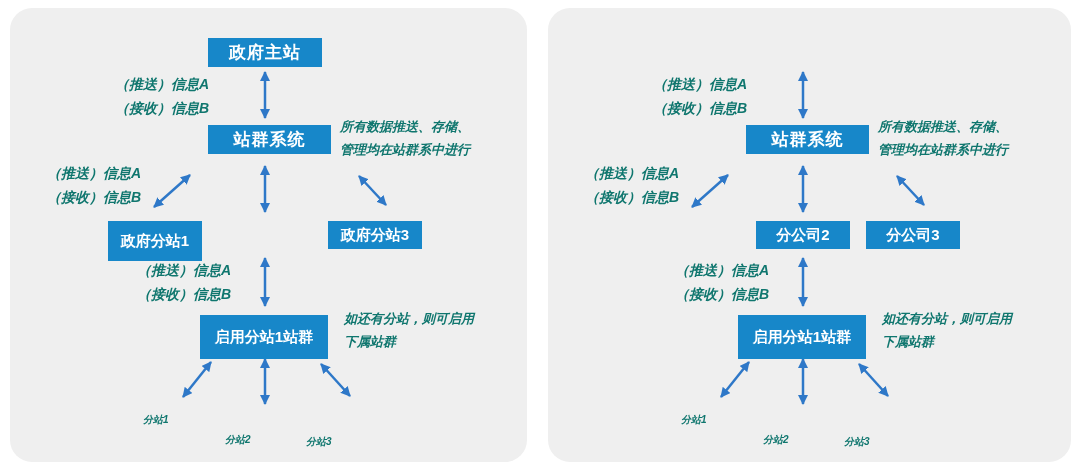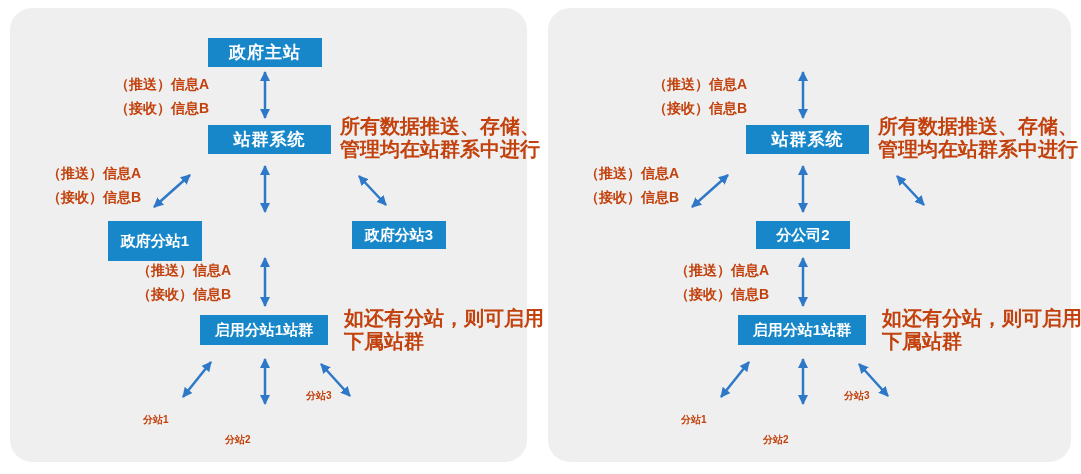--- a/index.html
+++ b/index.html
@@ -40,49 +40,50 @@
     display: flex;
     align-items: center;
     justify-content: center;
     white-space: nowrap;
   }
   .box-lg { font-size: 17px; letter-spacing: 1px; }
   .box-sm { font-size: 15px; }
 
   .lbl {
     position: absolute;
-    color: #c2410c;
+    color: #0f766e;
     font-weight: bold;
     white-space: nowrap;
+    font-style: italic;
   }
   .pr   { font-size: 14px; line-height: 24px; }
-  .note { font-size: 20px; line-height: 23px; }
+  .note { font-size: 13px; line-height: 23px; }
   .sub  {
     font-size: 10px;
     line-height: 20px;
     width: 90px;
     text-align: left;
   }
 
   
   .pos-main    { left: 198px; top: 30px;  width: 114px; height: 29px; }
   .pos-cluster { left: 198px; top: 117px; width: 123px; height: 29px; font-family: Liberation Serif, serif; }
   .pos-br1     { left: 98px;  top: 213px; width: 94px;  height: 40px; }
   .pos-br2     { left: 208px; top: 213px; width: 94px;  height: 28px; }
-  .pos-br3     { left: 318px; top: 213px; width: 94px;  height: 28px; margin-left: 24px; }
-  .pos-enable  { left: 190px; top: 307px; width: 128px; height: 30px; }
+  .pos-br3     { left: 318px; top: 213px; width: 94px;  height: 28px; }
+  .pos-enable  { left: 190px; top: 307px; width: 128px; height: 44px; }
 
   .pos-pr1   { left: 105px; top: 64px;  }
   .pos-pr2   { left: 37px;  top: 153px; }
   .pos-pr3   { left: 127px; top: 250px; }
   .pos-note1 { left: 330px; top: 107px; }
   .pos-note2 { left: 334px; top: 299px; }
   .pos-sub1  { left: 133px; top: 402px; }
   .pos-sub2  { left: 215px; top: 422px; }
-  .pos-sub3  { left: 296px; top: 378px; }
+  .pos-sub3  { left: 296px; top: 424px; }
 </style>
 </head>
 <body>
 
 <div class="stage">
 
   <div class="panel panel-left">
     <svg class="arrows" viewBox="0 0 517 454">
       <defs>
         <marker id="ahL" viewBox="0 0 10 10" refX="9" refY="5" markerWidth="4" markerHeight="4" orient="auto-start-reverse">
@@ -148,20 +149,21 @@
         <line x1="349" y1="168" x2="376" y2="197" marker-start="url(#ahR)" marker-end="url(#ahR)"></line>
         <line x1="255" y1="250" x2="255" y2="298" marker-start="url(#ahR)" marker-end="url(#ahR)"></line>
         <line x1="201" y1="354" x2="173" y2="389" marker-start="url(#ahR)" marker-end="url(#ahR)"></line>
         <line x1="255" y1="351" x2="255" y2="396" marker-start="url(#ahR)" marker-end="url(#ahR)"></line>
         <line x1="311" y1="356" x2="340" y2="388" marker-start="url(#ahR)" marker-end="url(#ahR)"></line>
       </g>
     </svg>
 
     <div class="box box-lg pos-cluster">站群系统</div>
     <div class="box box-sm pos-br2">分公司2</div>
+    <div class="box box-sm pos-br3">分公司3</div>
     <div class="box box-sm pos-enable">启用分站1站群</div>
 
     <div class="lbl pr pos-pr1">
       <div>（推送）信息A</div>
       <div>（接收）信息B</div>
     </div>
     <div class="lbl pr pos-pr2">
       <div>（推送）信息A</div>
       <div>（接收）信息B</div>
     </div>

